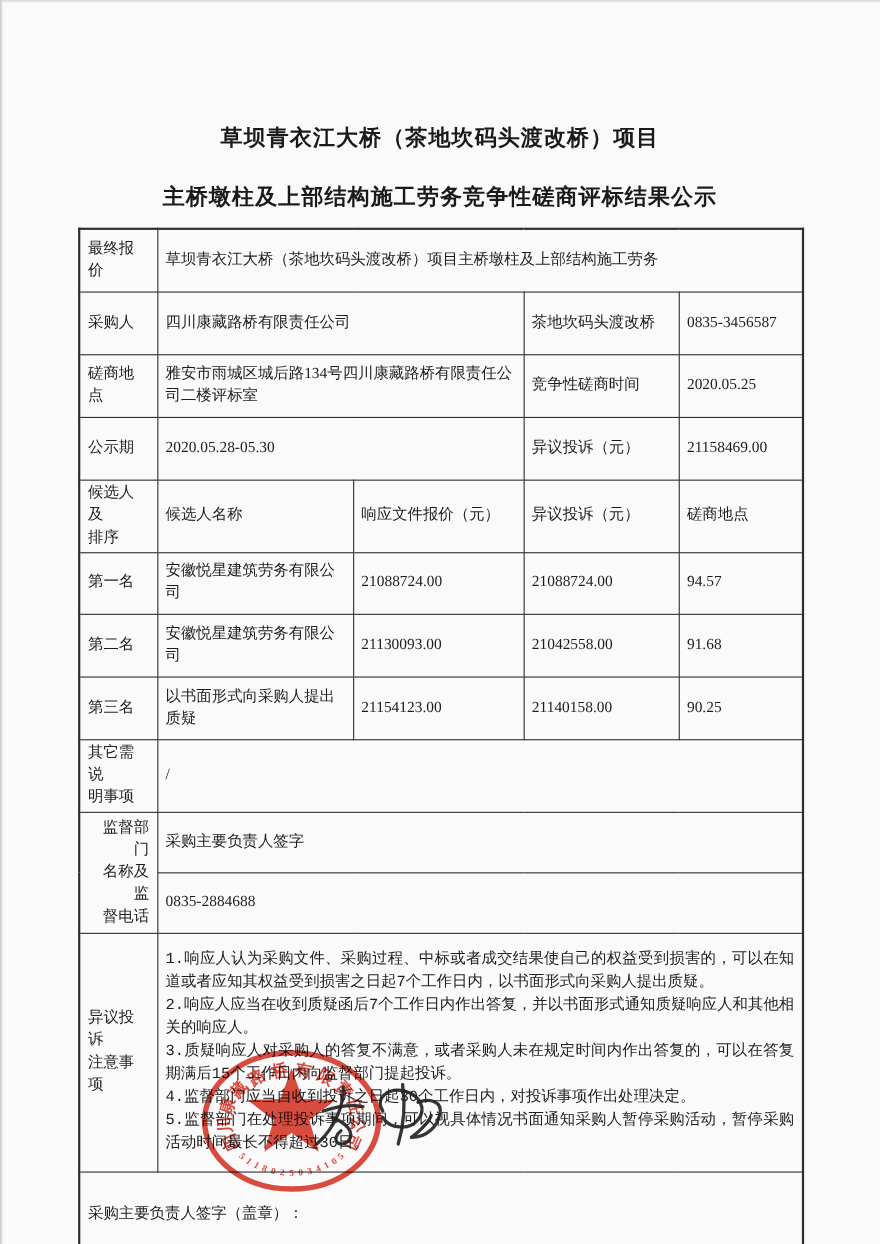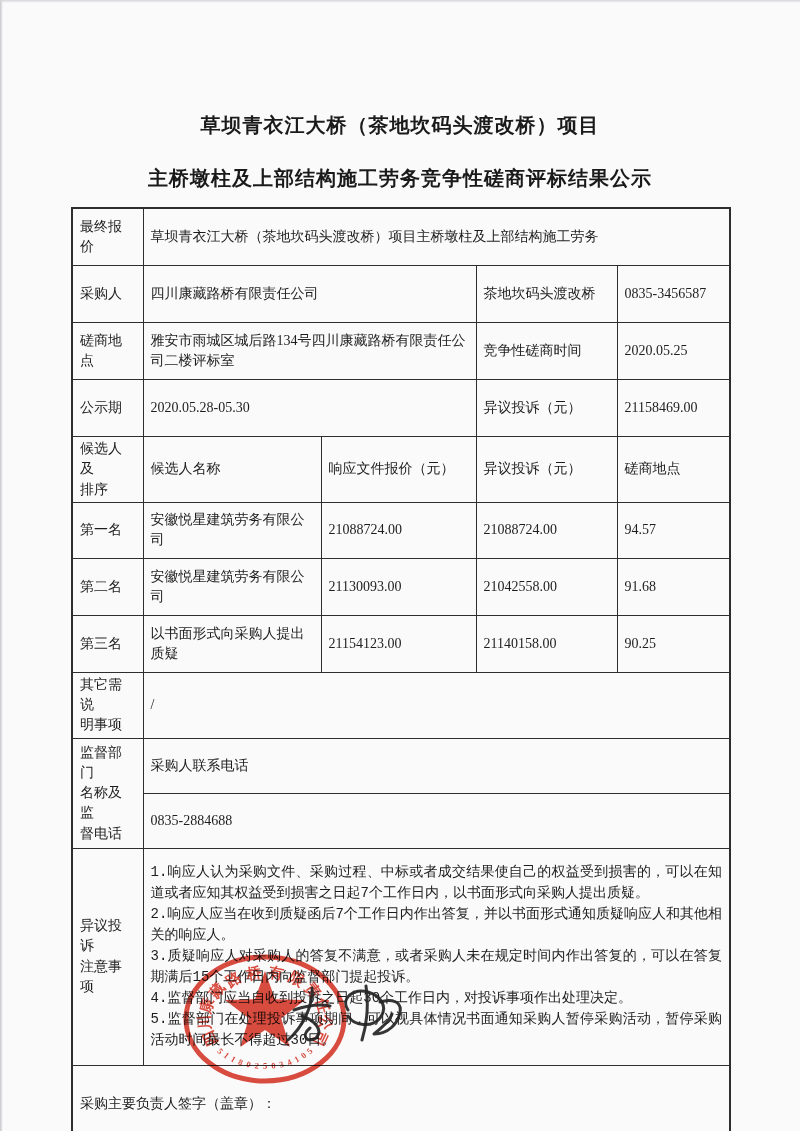--- a/index.html
+++ b/index.html
@@ -27,21 +27,21 @@
     position:absolute;left:71px;top:207px;width:658px;
     border-collapse:collapse;table-layout:fixed;
     font-size:14px;border:2px solid #2e2e2e;
   }
   .tbl td{
     border:1px solid #2e2e2e;
     padding:2px 7px;line-height:1.45;vertical-align:middle;overflow:hidden;
   }
   .lbl{padding:2px 3px 2px 5px;white-space:pre-line;}
   .c{text-align:left;}
-  .sup-lbl{text-align:left;white-space:pre-line;}
+  .sup-lbl{text-align:right;white-space:pre-line;}
   .notice-cell{padding:8px 8px 8px 6px;font-family:Liberation Mono, monospace;}
   .notice-cell .nline{line-height:21px;text-align:justify;}
   .sig-cell{padding-left:9px;}
   .seal{position:absolute;left:177px;top:947px;width:176px;height:146px;
     mix-blend-mode:multiply;opacity:.9;}
   .seal text{fill:#d8392b;font-weight:bold;font-family:"Liberation Serif","DejaVu Serif",serif;}
   .sig{position:absolute;left:280px;top:976px;width:130px;height:80px;}
   .sig path{stroke:#242424;stroke-width:3;fill:none;stroke-linecap:round;stroke-linejoin:round;opacity:.92;}
 </style>
 </head>
@@ -116,21 +116,21 @@
       </tr>
       <tr>
         <td class="lbl" style="height:47px">其它需说
 明事项</td>
         <td colspan="4" class="c">/</td>
       </tr>
       <tr>
         <td class="lbl sup-lbl" rowspan="2" style="height:100px">监督部门
 名称及监
 督电话</td>
-        <td colspan="4" class="c" style="height:50px">采购人联系电话</td>
+        <td colspan="4" class="c" style="height:50px">采购主要负责人签字</td>
       </tr>
       <tr>
         <td colspan="4" class="c" style="height:50px">0835-2884688</td>
       </tr>
       <tr>
         <td class="lbl" style="height:212px">异议投诉
 注意事项</td>
         <td colspan="4" class="notice-cell">
           <div class="nline">1.响应人认为采购文件、采购过程、中标或者成交结果使自己的权益受到损害的，可以在知道或者应知其权益受到损害之日起7个工作日内，以书面形式向采购人提出质疑。</div>
           <div class="nline">2.响应人应当在收到质疑函后7个工作日内作出答复，并以书面形式通知质疑响应人和其他相关的响应人。</div>

